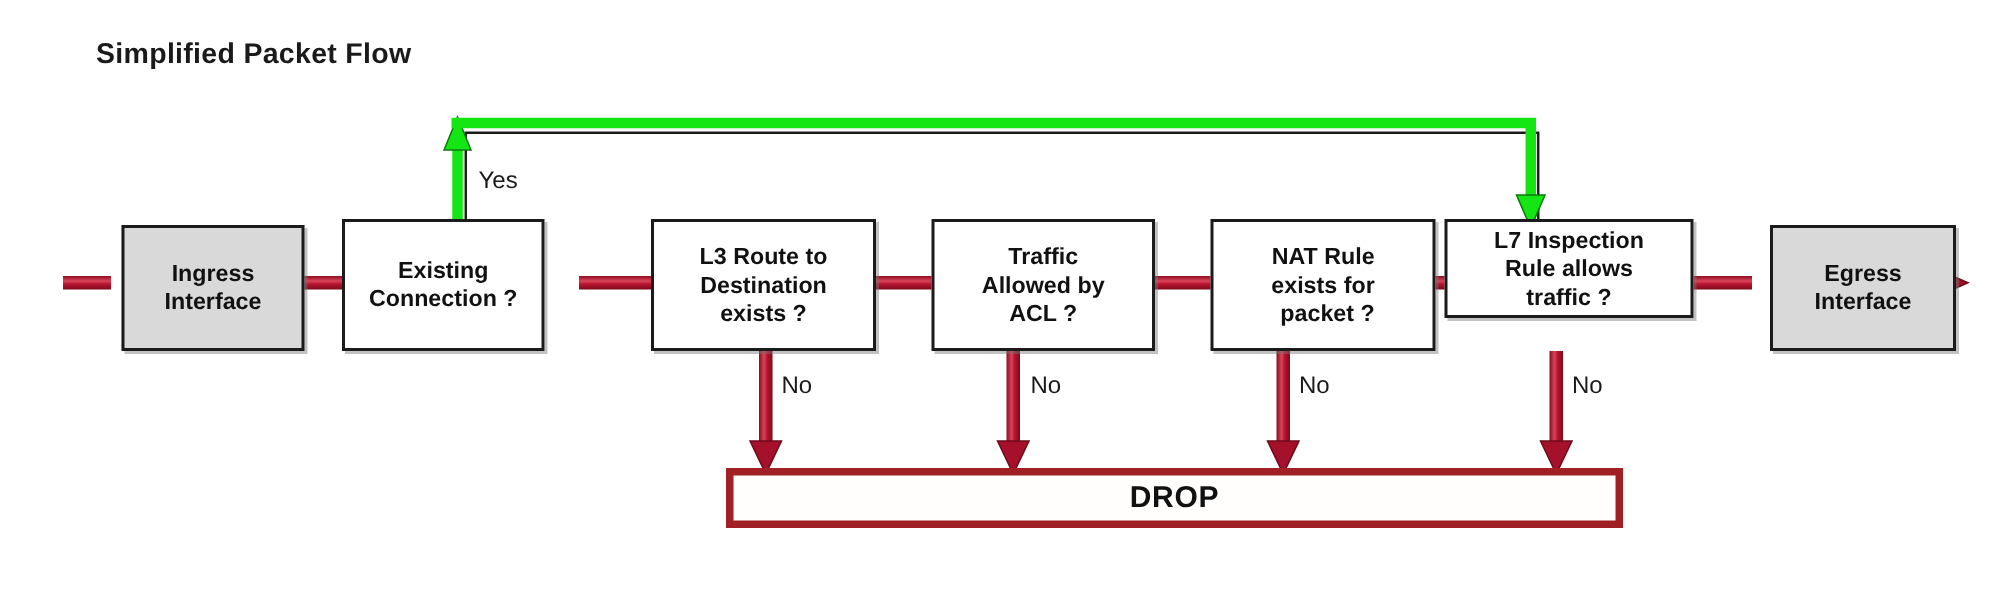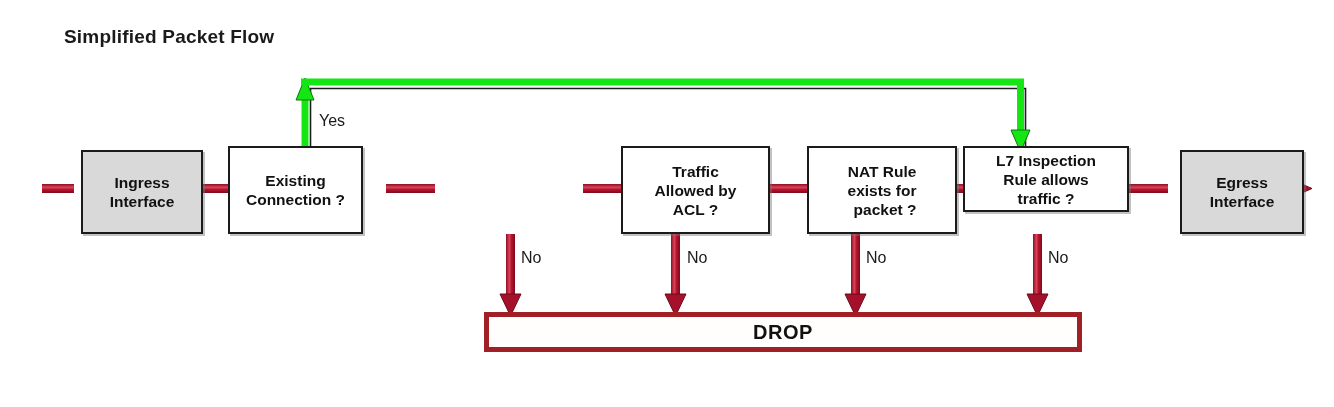--- a/index.html
+++ b/index.html
@@ -120,20 +120,23 @@
   <div class="title">Simplified Packet Flow</div>
 
   <div class="node iface" style="left:68px;top:150px;width:122px;height:84px;">
     <span>Ingress<br>Interface</span>
   </div>
 
   <div class="node" style="left:228px;top:146px;width:135px;height:88px;">
     <span>Existing<br>Connection ?</span>
   </div>
 
+  <div class="node" style="left:434px;top:146px;width:150px;height:88px;">
+    <span>L3 Route to<br>Destination<br>exists ?</span>
+  </div>
 
   <div class="node" style="left:621px;top:146px;width:149px;height:88px;">
     <span>Traffic<br>Allowed by<br>ACL ?</span>
   </div>
 
   <div class="node" style="left:807px;top:146px;width:150px;height:88px;text-align:right;">
     <span>NAT Rule<br>exists for<br>packet ?</span>
   </div>
 
   <div class="node" style="left:963px;top:146px;width:166px;height:66px;">

